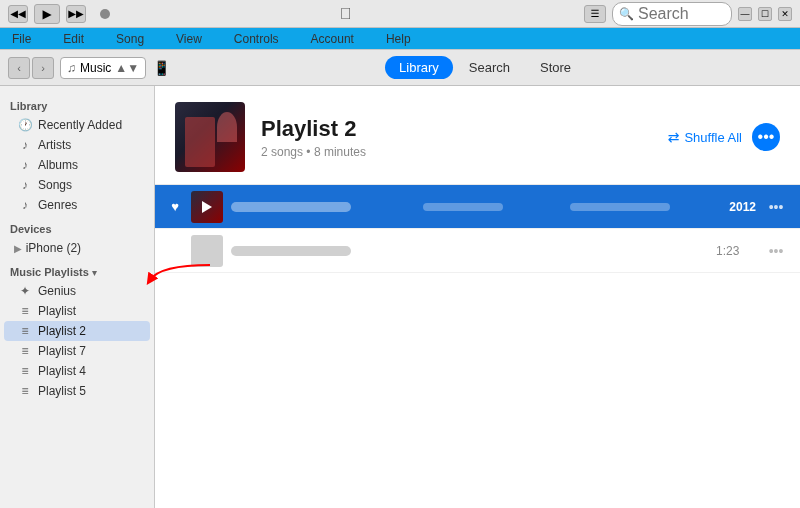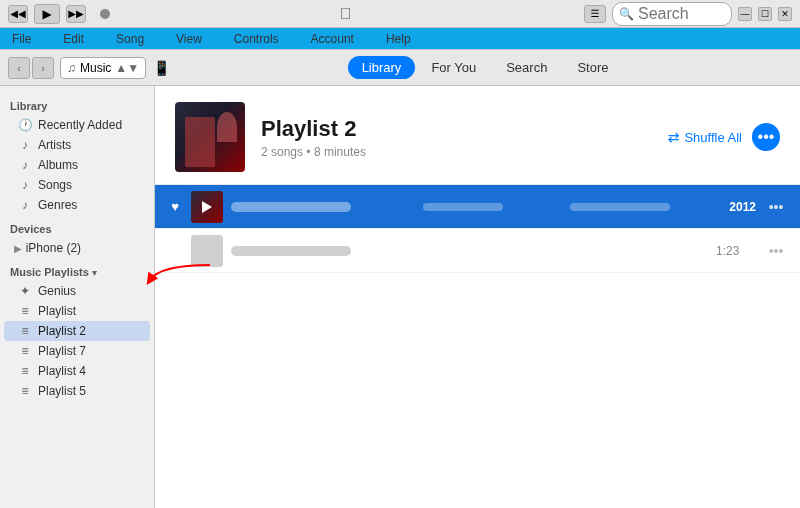--- a/index.html
+++ b/index.html
@@ -540,21 +540,20 @@
     </div>
     <div class="music-selector">
       <span class="music-note">♫</span>
       <span>Music</span>
       <span class="music-selector-arrow">▲▼</span>
     </div>
     <div class="device-btn">📱</div>
     <div class="nav-spacer"></div>
     <div class="nav-tabs">
       <div class="nav-tab active">Library</div>
-      <div class="nav-tab">For You</div>
       <div class="nav-tab">Search</div>
       <div class="nav-tab">Store</div>
     </div>
     <div class="nav-spacer"></div>
   </div>
 
   <div class="main-layout">
 
     <div class="sidebar">
       <div class="sidebar-section-header">Library</div>

